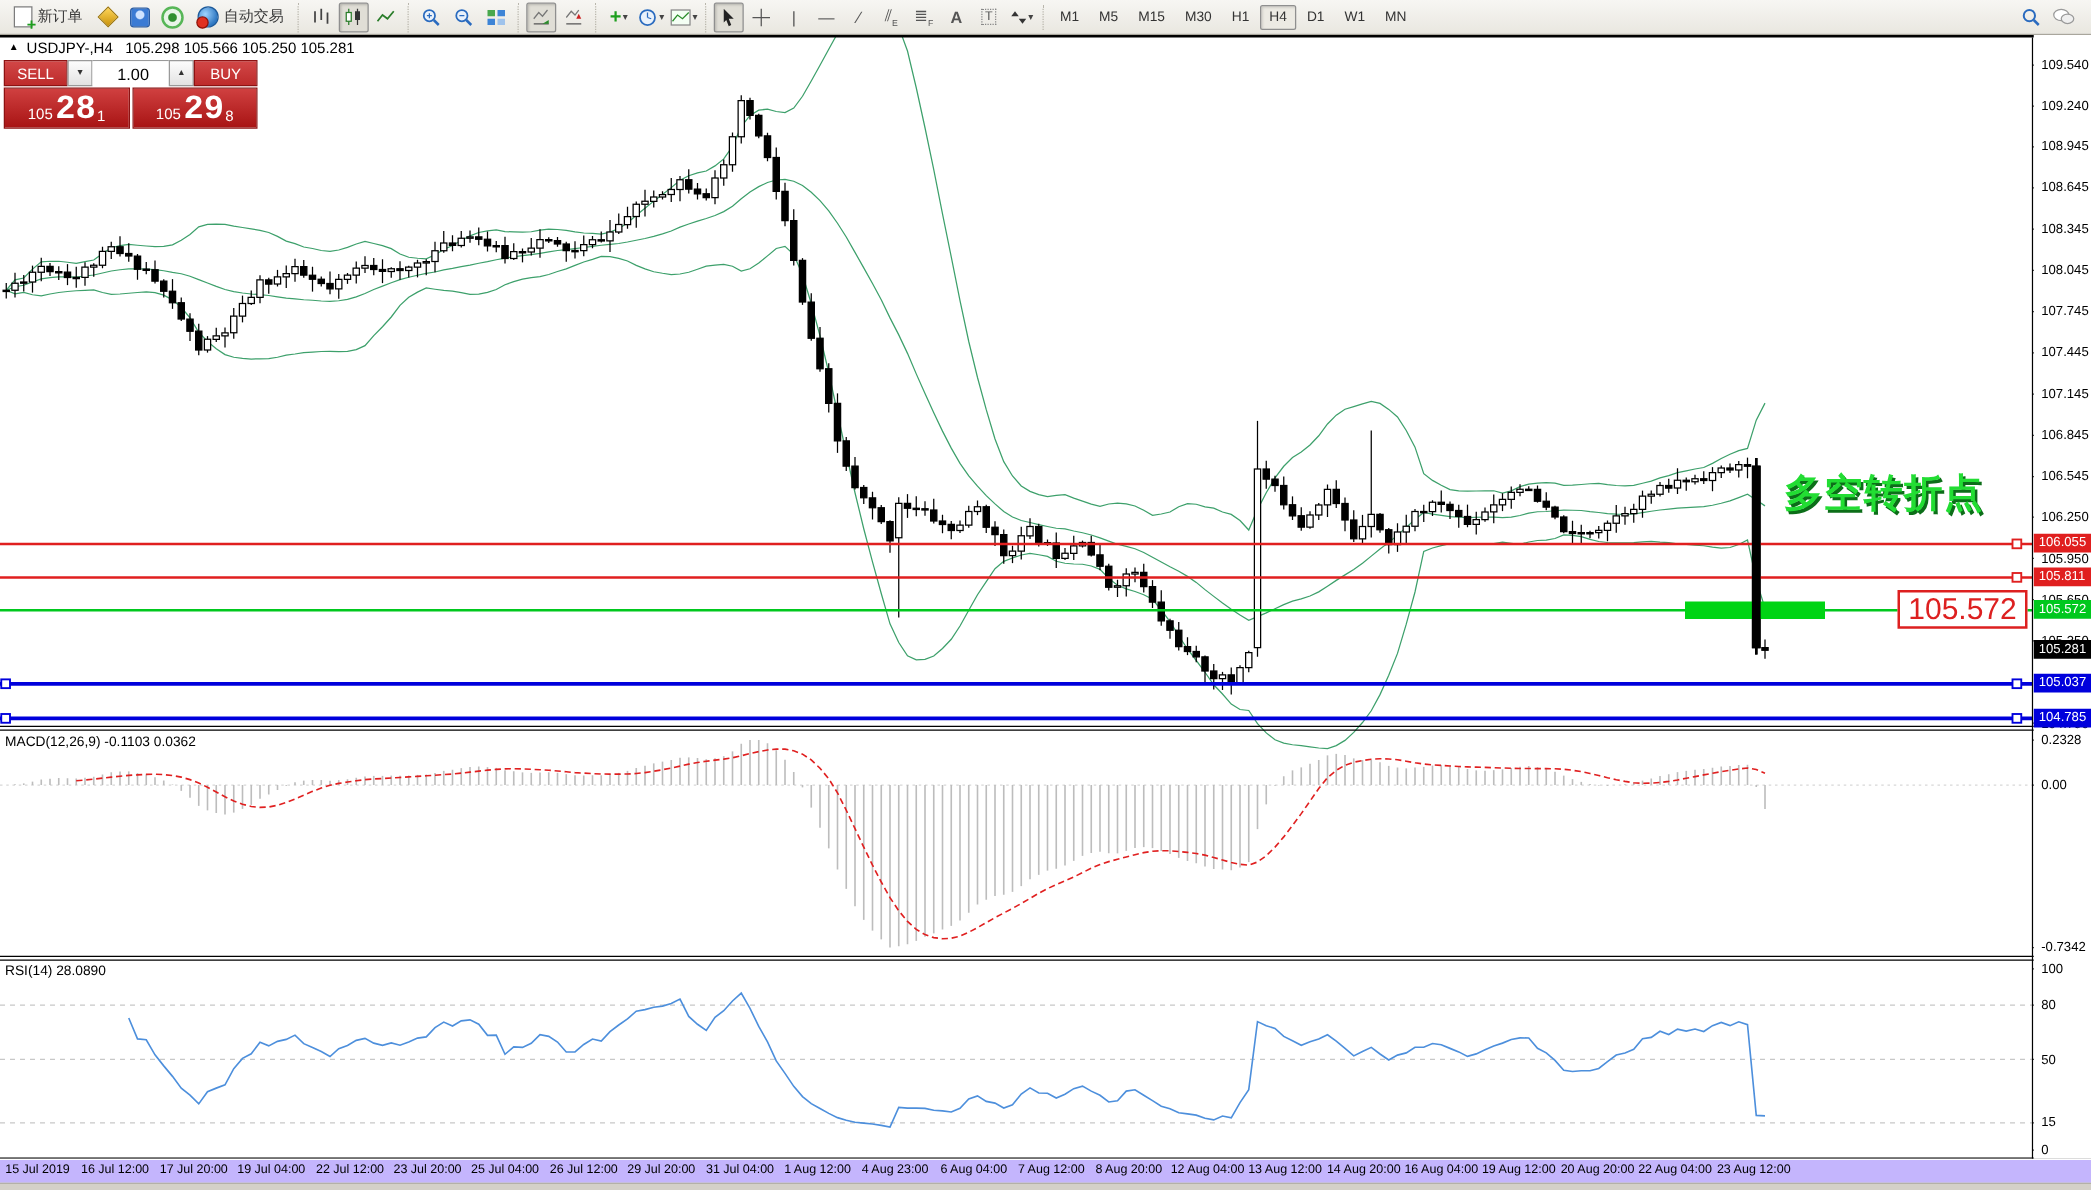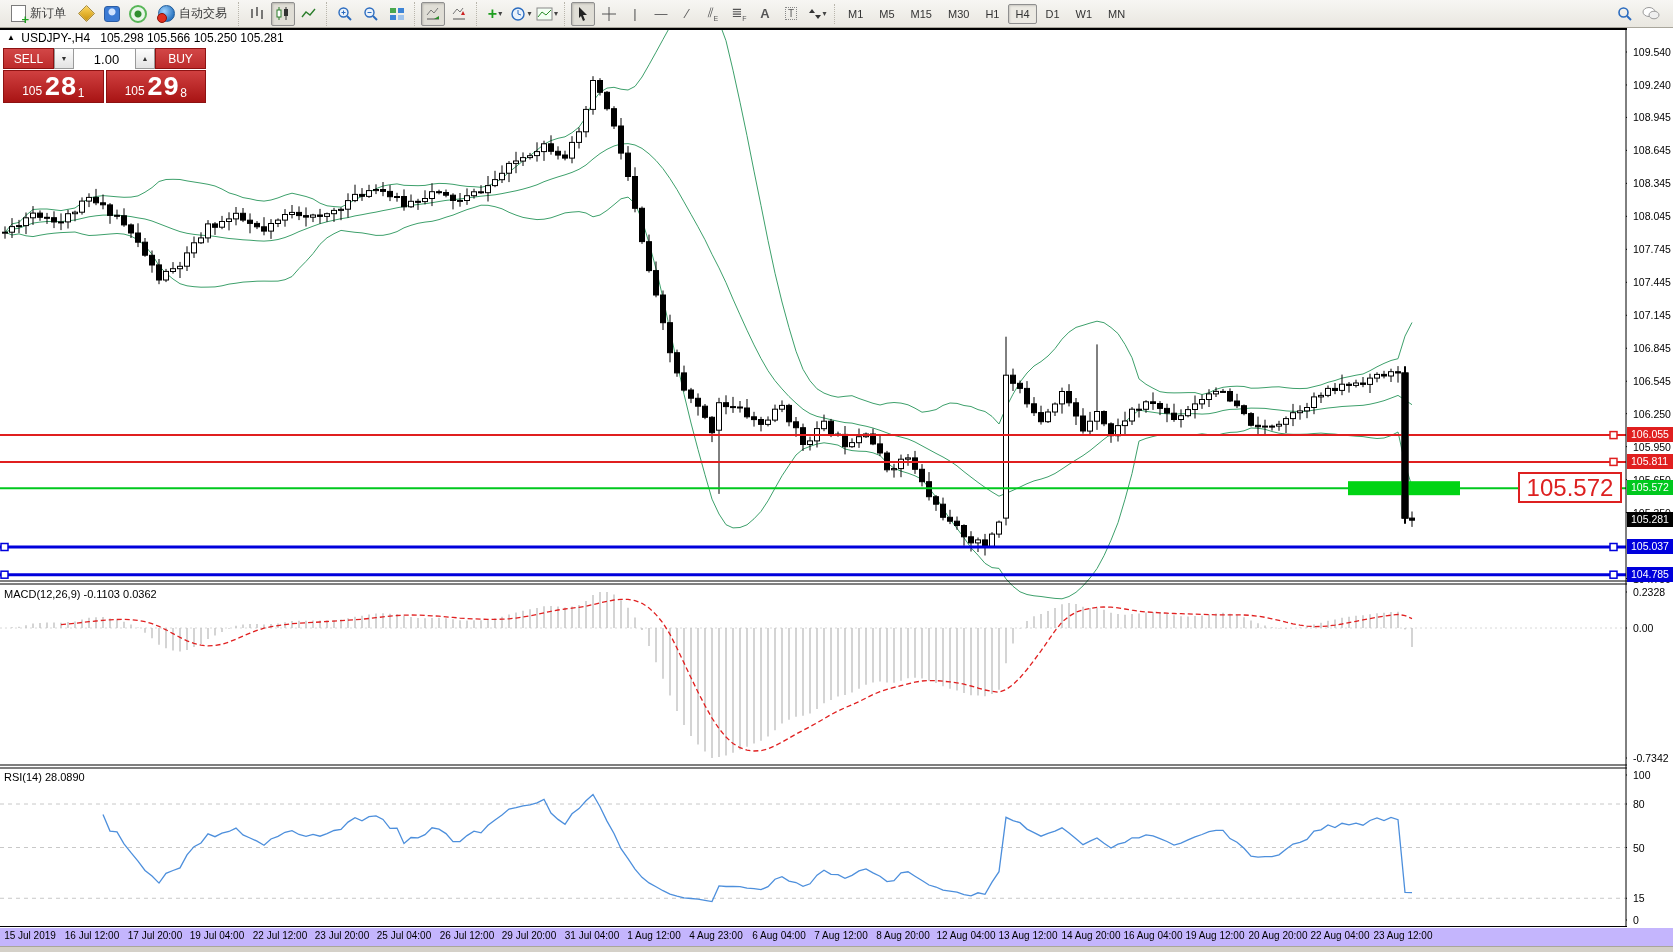--- a/index.html
+++ b/index.html
@@ -915,20 +915,21 @@
           <span class="sup">1</span>
         </div>
         <div class="tp-price">
           <span class="small">105</span>
           <span class="big">29</span>
           <span class="sup">8</span>
         </div>
       </div>
     </div>
 
+    <div class="anno">多空转折点</div>
     <div class="pricebox">105.572</div>
 
     <div class="paneTitle" style="top:560px">MACD(12,26,9) -0.1103 0.0362</div>
     <div class="paneTitle" style="top:743px">RSI(14) 28.0890</div>
 
     <div class="axis">
         <div class="ytick" style="top: 17px;">109.540</div>
         <div class="ytick" style="top: 49.979px;">109.240</div>
         <div class="ytick" style="top: 82.4083px;">108.945</div>
         <div class="ytick" style="top: 115.387px;">108.645</div>

